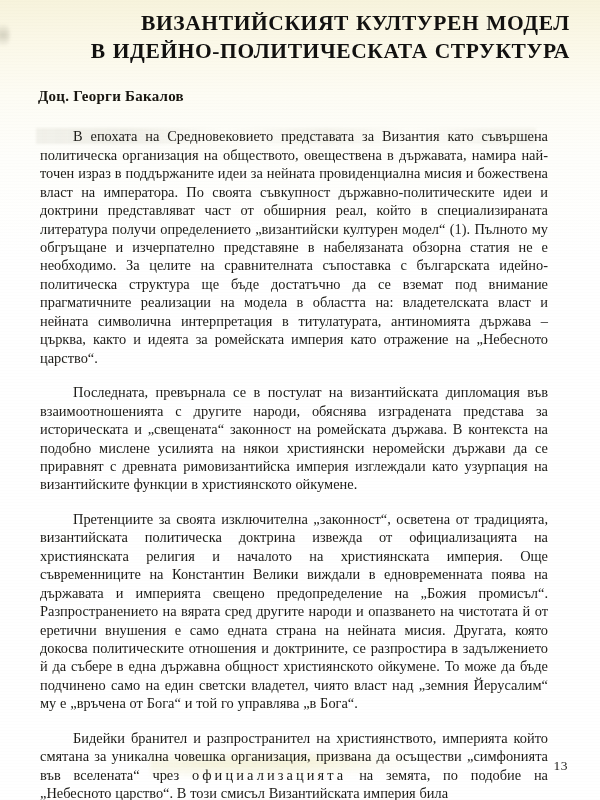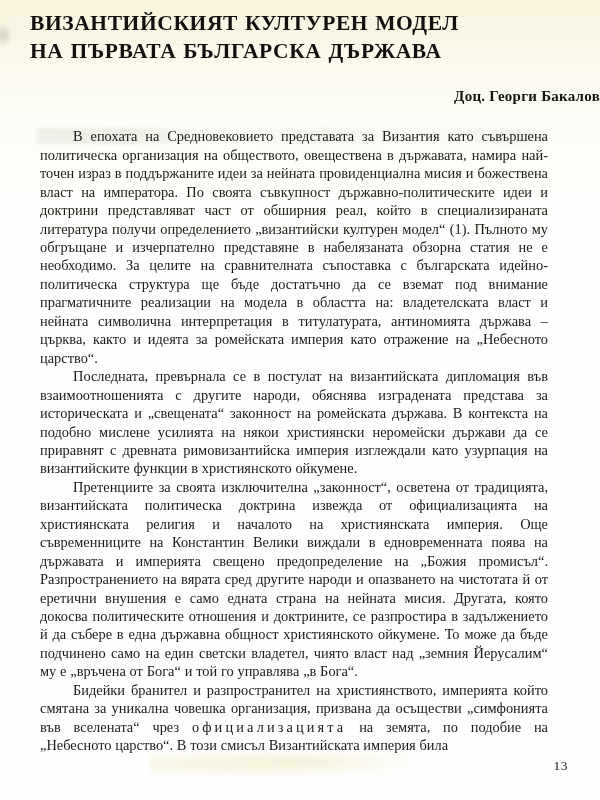--- a/index.html
+++ b/index.html
@@ -83,21 +83,21 @@
   .content {
     position: relative;
     z-index: 2;
     padding: 0;
   }
 
   
   .article-title {
     margin: 0;
     padding: 10px 30px 0 30px;
-    text-align: left;
+    text-align: right;
     font-family: "Liberation Serif", "DejaVu Serif", serif;
     font-weight: bold;
     font-size: 21.5px;
     line-height: 1.285;
     letter-spacing: 0.6px;
     color: #121110;
     text-transform: uppercase;
     word-spacing: 1px;
   }
   .article-title .tline {
@@ -107,42 +107,41 @@
 
   
   .author-line {
     margin: 0;
     padding: 23px 0 0 38px;
     font-family: "Liberation Serif", "DejaVu Serif", serif;
     font-weight: bold;
     font-size: 15px;
     letter-spacing: 0.25px;
     color: #17150f;
-    text-align: right;
   }
 
   
   .body-col {
     margin: 0;
     padding: 22px 52px 0 40px;
   }
   .body-col p {
     margin: 0;
     text-align: justify;
     text-indent: 33px;
     font-family: "Liberation Serif", "DejaVu Serif", serif;
     font-size: 14.4px;
     line-height: 18.45px;
     color: #1b1a16;
     hyphens: manual;
     -webkit-hyphens: manual;
     word-spacing: 0.2px;
   }
   .body-col p + p {
-    margin-top: 0;
+    margin-top: 16px;
   }
   .spaced-word {
     letter-spacing: 3.1px;
     word-spacing: 2px;
   }
 
   
   .folio {
     position: absolute;
     right: 32px;
@@ -176,21 +175,21 @@
 <div class="scan-page">
 
   <div class="edge-smudge"></div>
   <div class="bleed-band"></div>
   <div class="bleed-band2"></div>
 
   <div class="content">
 
     <h1 class="article-title">
       <span class="tline">ВИЗАНТИЙСКИЯТ КУЛТУРЕН МОДЕЛ</span>
-      <span class="tline">НА ПЪРВАТА БЪЛГАРСКА ДЪРЖАВА</span>
+      <span class="tline">В ИДЕЙНО-ПОЛИТИЧЕСКАТА СТРУКТУРА</span>
     </h1>
 
     <div class="author-line">Доц. Георги Бакалов</div>
 
     <div class="body-col">
       <p>В епохата на Средновековието представата за Византия като съвършена политическа организация на обществото, овеществена в държавата, намира най-точен израз в поддържаните идеи за нейната провиденциална мисия и божествена власт на императора. По своята съвкупност държавно-политическите идеи и доктрини представляват част от обширния реал, който в специализираната литература получи определението „византийски културен модел“ (1). Пълното му обгръщане и изчерпателно представяне в набелязаната обзорна статия не е необходимо. За целите на сравнителната съпоставка с българската идейно-политическа структура ще бъде достатъчно да се вземат под внимание прагматичните реализации на модела в областта на: владетелската власт и нейната символична интерпретация в титулатурата, антиномията държава – църква, както и идеята за ромейската империя като отражение на „Небесното царство“.</p>
       <p>Последната, превърнала се в постулат на византийската дипломация във взаимоотношенията с другите народи, обяснява изградената представа за историческата и „свещената“ законност на ромейската държава. В контекста на подобно мислене усилията на някои християнски неромейски държави да се приравнят с древната римовизантийска империя изглеждали като узурпация на византийските функции в християнското ойкумене.</p>
       <p>Претенциите за своята изключителна „законност“, осветена от традицията, византийската политическа доктрина извежда от официализацията на християнската религия и началото на християнската империя. Още съвременниците на Константин Велики виждали в едновременната поява на държавата и империята свещено предопределение на „Божия промисъл“. Разпространението на вярата сред другите народи и опазването на чистотата й от еретични внушения е само едната страна на нейната мисия. Другата, която докосва политическите отношения и доктрините, се разпростира в задължението й да събере в една държавна общност християнското ойкумене. То може да бъде подчинено само на един светски владетел, чиято власт над „земния Йерусалим“ му е „връчена от Бога“ и той го управлява „в Бога“.</p>
       <p>
         <span>Бидейки бранител и разпространител на християнството, империята който смятана за уникална човешка организация, призвана да осъществи „симфонията във вселената“ чрез </span><span class="spaced-word">официализацията</span><span> на земята, по подобие на „Небесното царство“. В този смисъл Византийската империя била</span>

